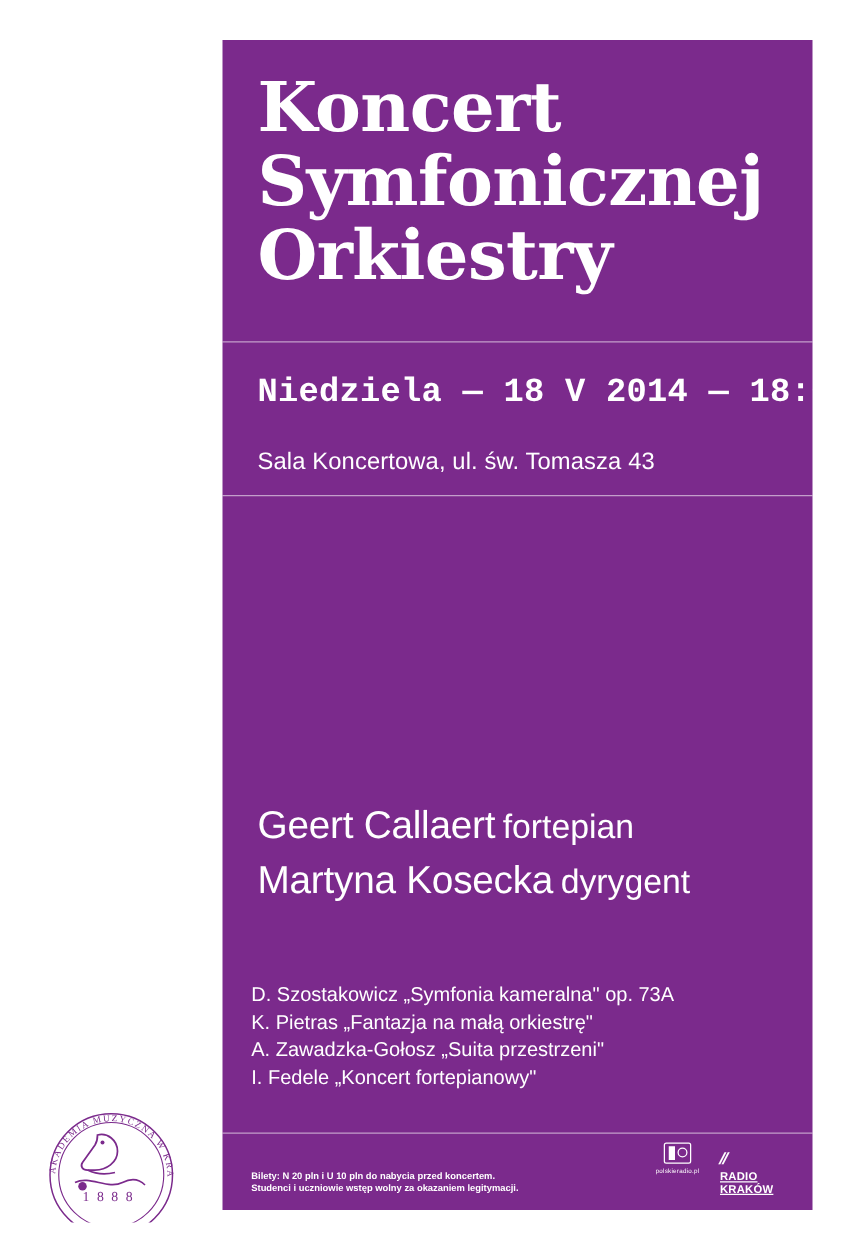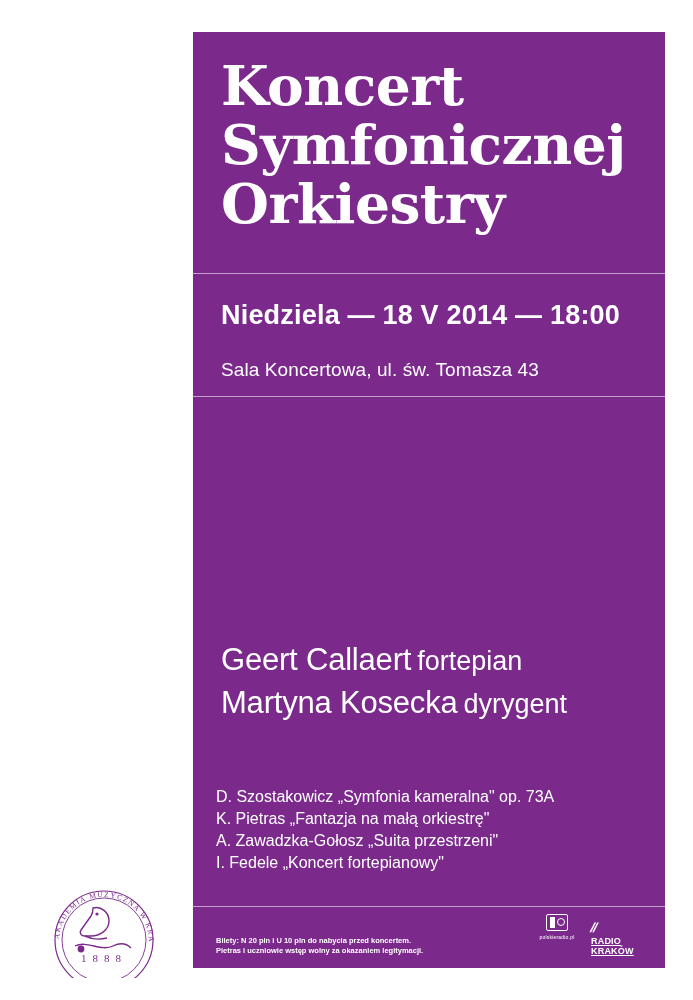--- a/index.html
+++ b/index.html
@@ -10,21 +10,21 @@
     width: 693px;
     height: 1000px;
     background: #ffffff;
     font-family: "Liberation Sans", sans-serif;
     overflow: hidden;
     position: relative;
   }
 
   .poster {
     position: absolute;
-    left: 15px;
+    left: 0;
     top: 0;
     width: 656px;
     height: 1000px;
     background: #ffffff;
   }
 
   
   .purple-panel {
     position: absolute;
     left: 178px;
@@ -65,21 +65,21 @@
   }
 
   
   .date-block {
     position: absolute;
     left: 206px;
     top: 298px;
     width: 430px;
   }
   .date-line {
-    font-family: Liberation Sans, sans-serif;
+    font-family: Liberation Mono, monospace;
     font-weight: bold;
     color: #ffffff;
     font-size: 27px;
     line-height: 34px;
     letter-spacing: 0.2px;
     white-space: nowrap;
   }
   .venue-line {
     font-family: "Liberation Sans", sans-serif;
     font-weight: normal;
@@ -285,21 +285,21 @@
 
   <div class="program">
     <div class="program-item">D. Szostakowicz „Symfonia kameralna" op. 73A</div>
     <div class="program-item">K. Pietras „Fantazja na małą orkiestrę"</div>
     <div class="program-item">A. Zawadzka-Gołosz „Suita przestrzeni"</div>
     <div class="program-item">I. Fedele „Koncert fortepianowy"</div>
   </div>
 
   <div class="footer-note">
     <div class="footer-note-line">Bilety: N 20 pln i U 10 pln do nabycia przed koncertem.</div>
-    <div class="footer-note-line">Pietras i uczniowie wstęp wolny za okazaniem legitymacji.</div>
+    <div class="footer-note-line">Studenci i uczniowie wstęp wolny za okazaniem legitymacji.</div>
   </div>
 
   <div class="footer-logos">
     <div class="logo-polskieradio">
       <div class="pr-box"></div>
       <div class="pr-caption">polskieradio.pl</div>
     </div>
     <div class="logo-radiokrakow">
       <div class="rk-slashes">//</div>
       <div class="rk-text">RADIO</div>

